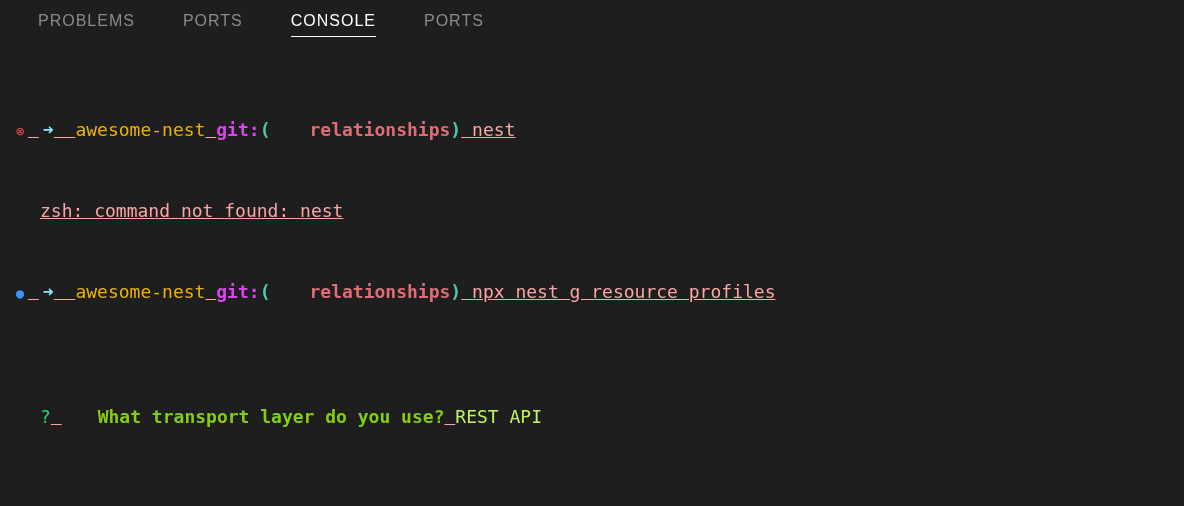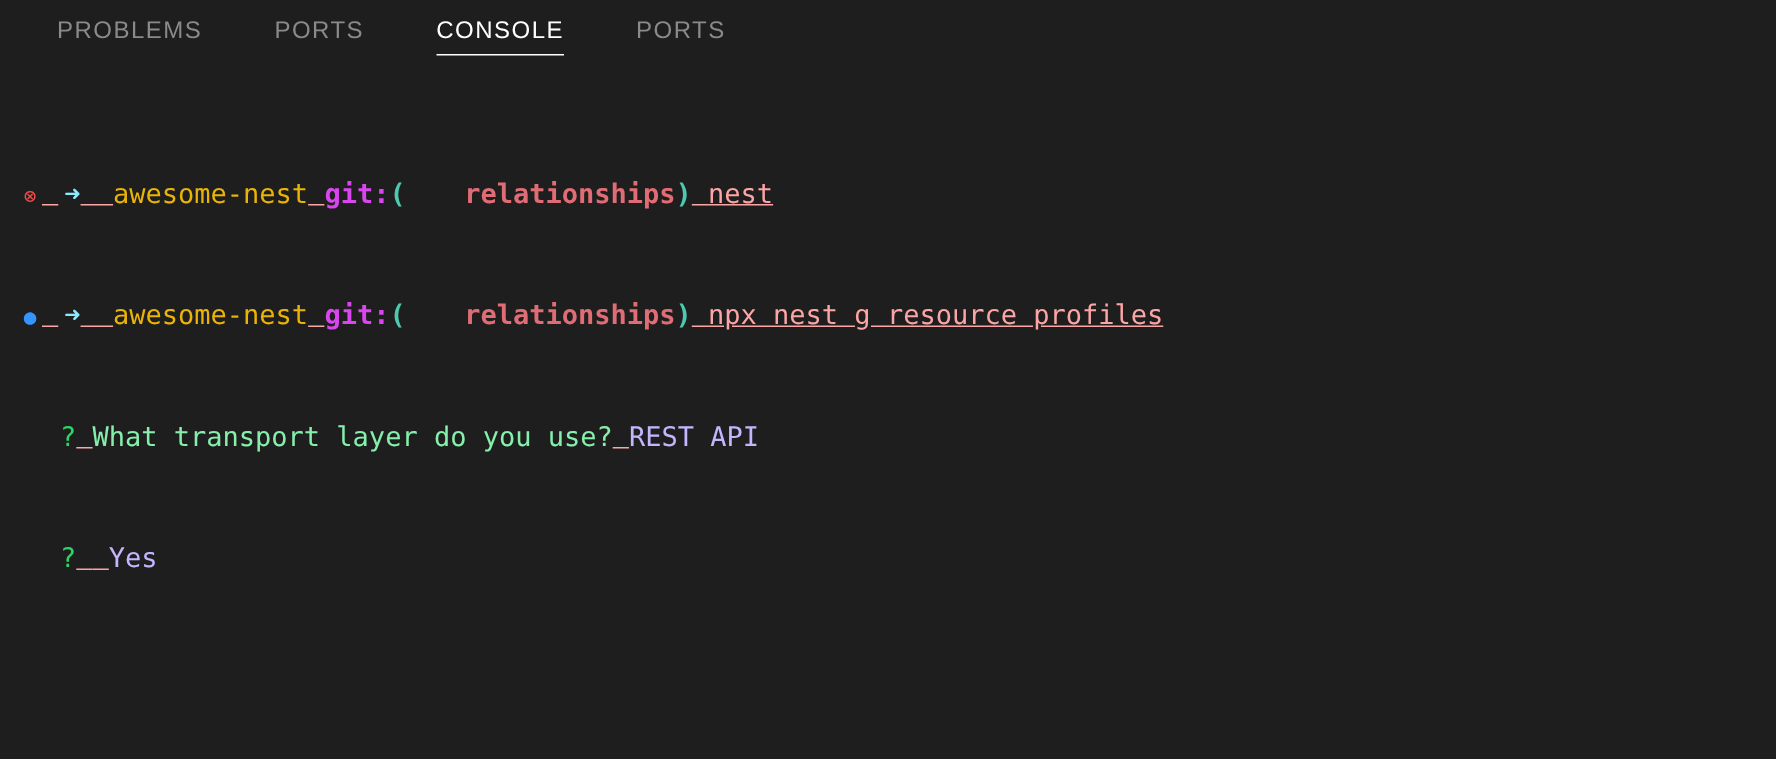--- a/index.html
+++ b/index.html
@@ -52,35 +52,36 @@
     .status-error { color: #f14c4c; }
     .status-running { color: #3794ff; }
     .arrow { color: #8be9fd; margin-left: 4px; }
     .folder { color: #eab308; font-weight: normal; }
     .git-label { color: #d946ef; font-weight: bold; }
     .paren { color: #4ec9b0; font-weight: bold; }
     .branch { color: #e06c75; font-weight: bold; margin-left: 39px; }
     .cmd { color: #fca5a5; text-decoration: underline; }
     .indent { padding-left: 28px; }
     .question { color: #2dd467; }
-    .bold { color: #86efac; font-weight: normal; }
-    .answer { color: #c4b5fd; }
+    .bold { color: #84cc16; font-weight: bold; margin-left: 36px; }
+    .answer { color: #bef264; margin-top: 44px; }
   </style>
 </head>
 <body>
 
 <div class="tabs">
   <div class="tab">PROBLEMS</div>
   <div class="tab">PORTS</div>
   <div class="tab active">CONSOLE</div>
   <div class="tab">PORTS</div>
 </div>
 
 <div class="terminal">
   <div class="line"><span class="status status-error">⊗</span><span class="cmd"> </span><span class="arrow">➜</span><span class="cmd">  </span><span class="folder">awesome-nest</span><span class="cmd"> </span><span class="git-label">git:</span><span class="paren">(</span><span class="branch">relationships</span><span class="paren">)</span><span class="cmd"> </span><span class="cmd">nest</span></div>
+  <div class="line indent"><span class="cmd">zsh: command not found: nest</span></div>
   <div class="line"><span class="status status-running">●</span><span class="cmd"> </span><span class="arrow">➜</span><span class="cmd">  </span><span class="folder">awesome-nest</span><span class="cmd"> </span><span class="git-label">git:</span><span class="paren">(</span><span class="branch">relationships</span><span class="paren">)</span><span class="cmd"> </span><span class="cmd">npx nest g resource profiles</span></div>
   <div class="line indent"><span class="question">?</span><span class="cmd"> </span><span class="bold">What transport layer do you use?</span><span class="cmd"> </span><span class="answer">REST API</span></div>
   <div class="line indent"><span class="question">?</span><span class="cmd"> </span><span class="cmd"> </span><span class="answer">Yes</span></div>
   
   
   
   
   
   
   

